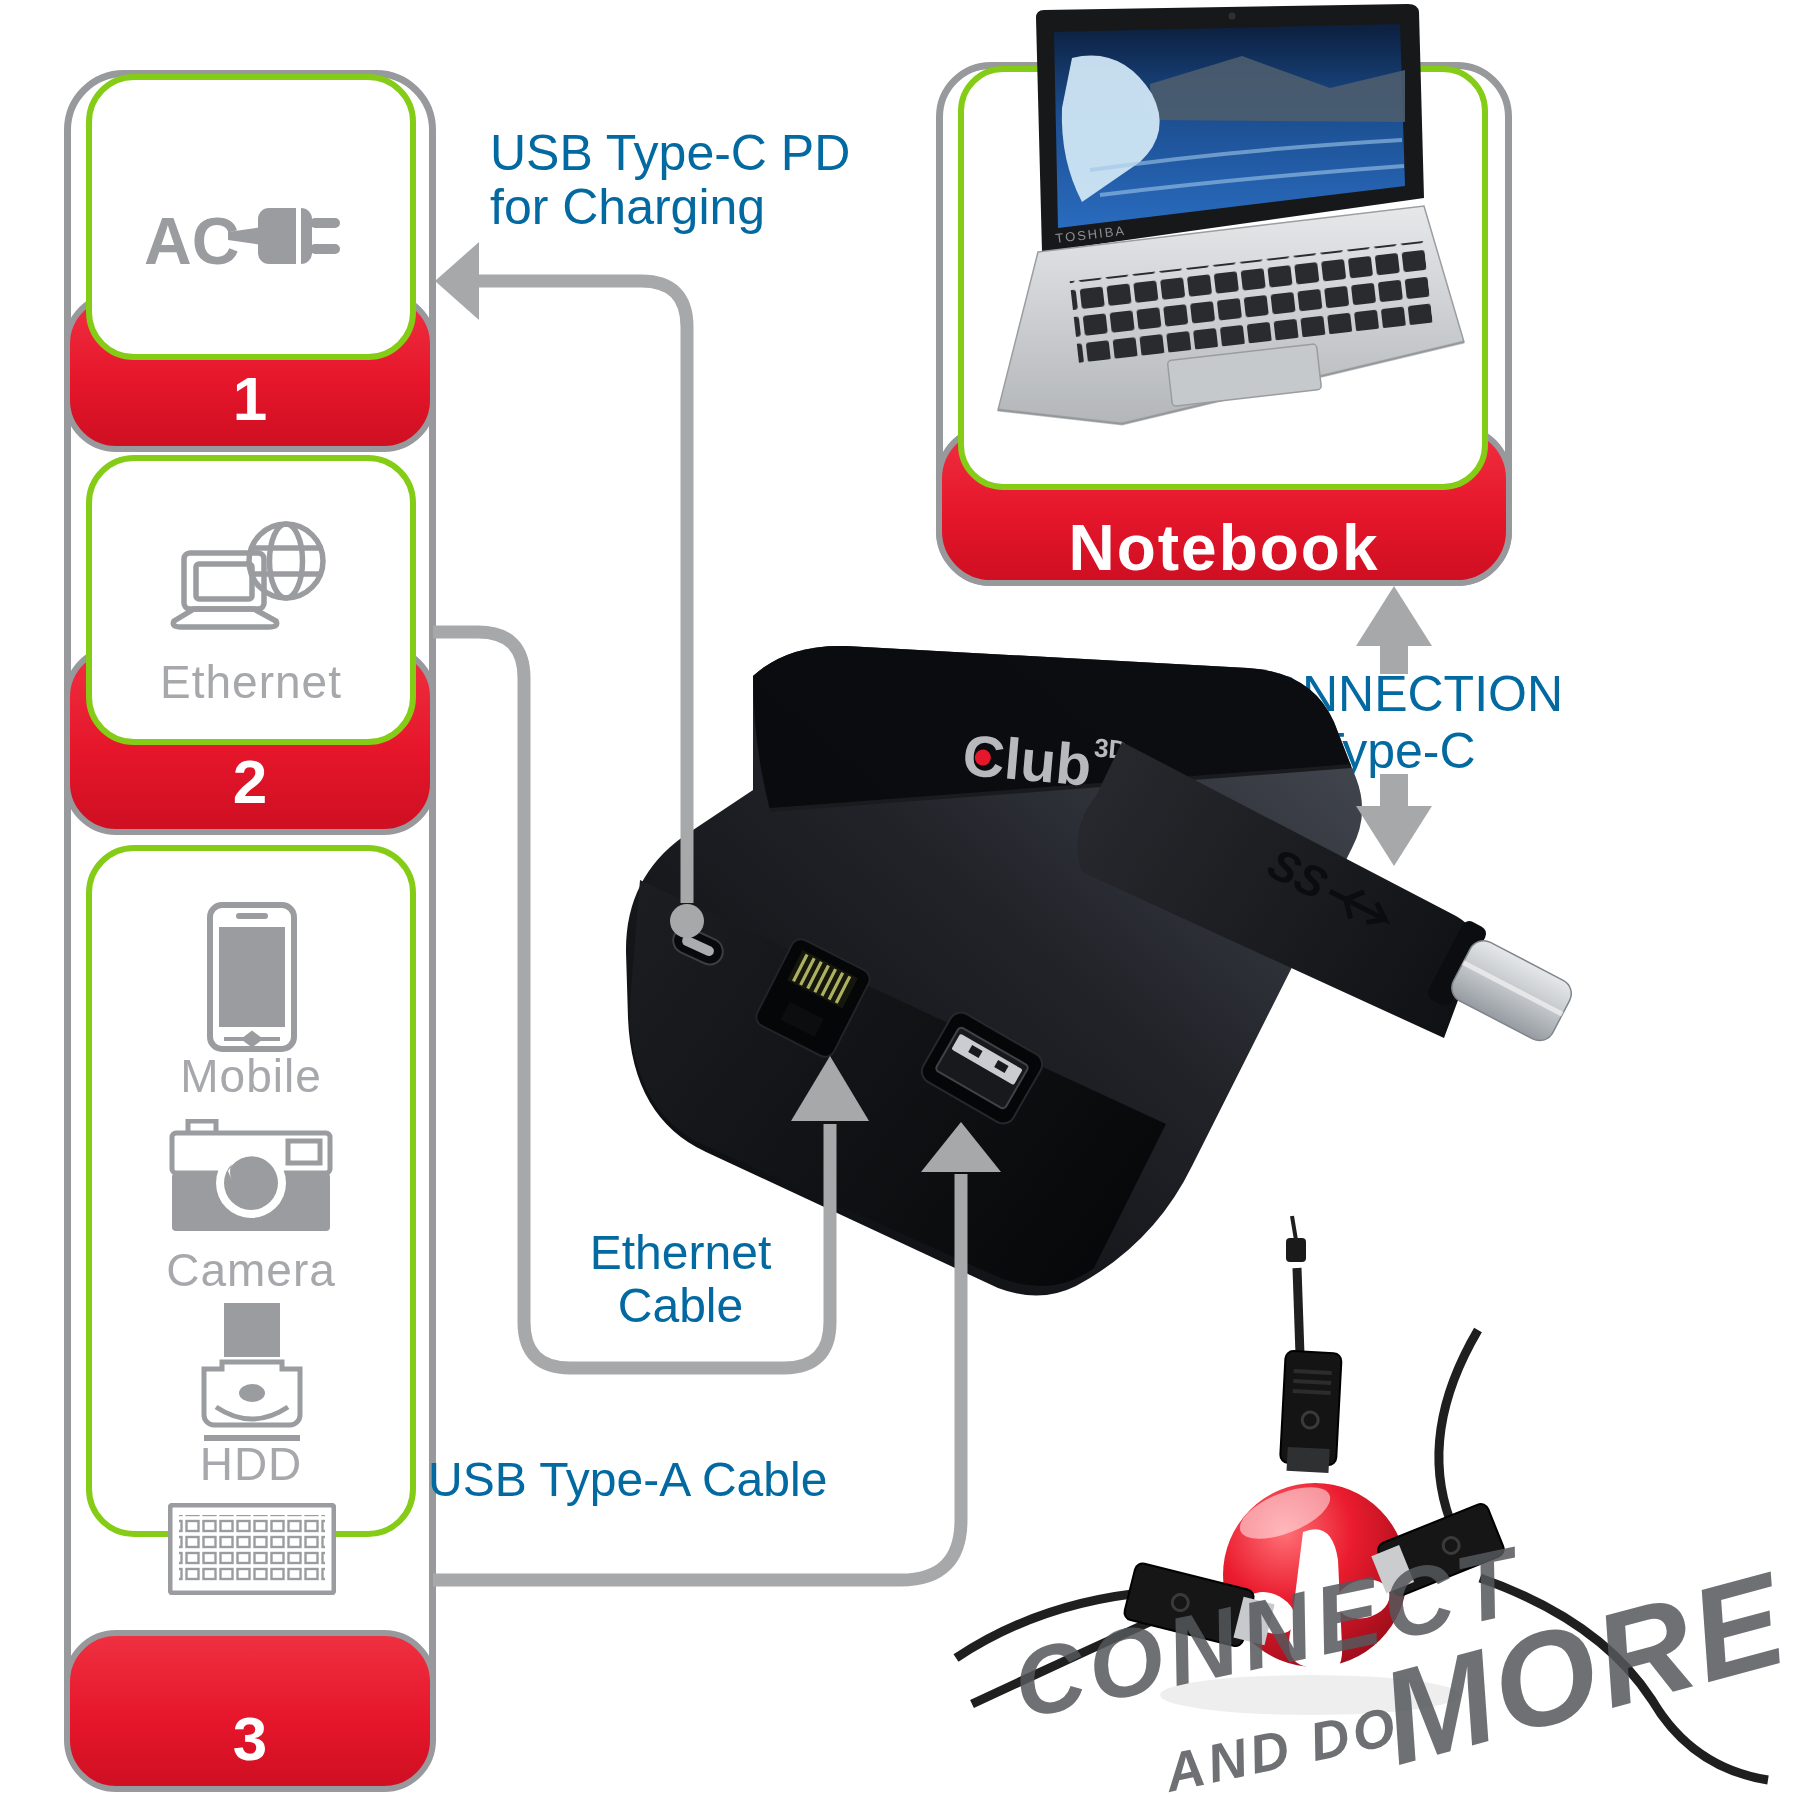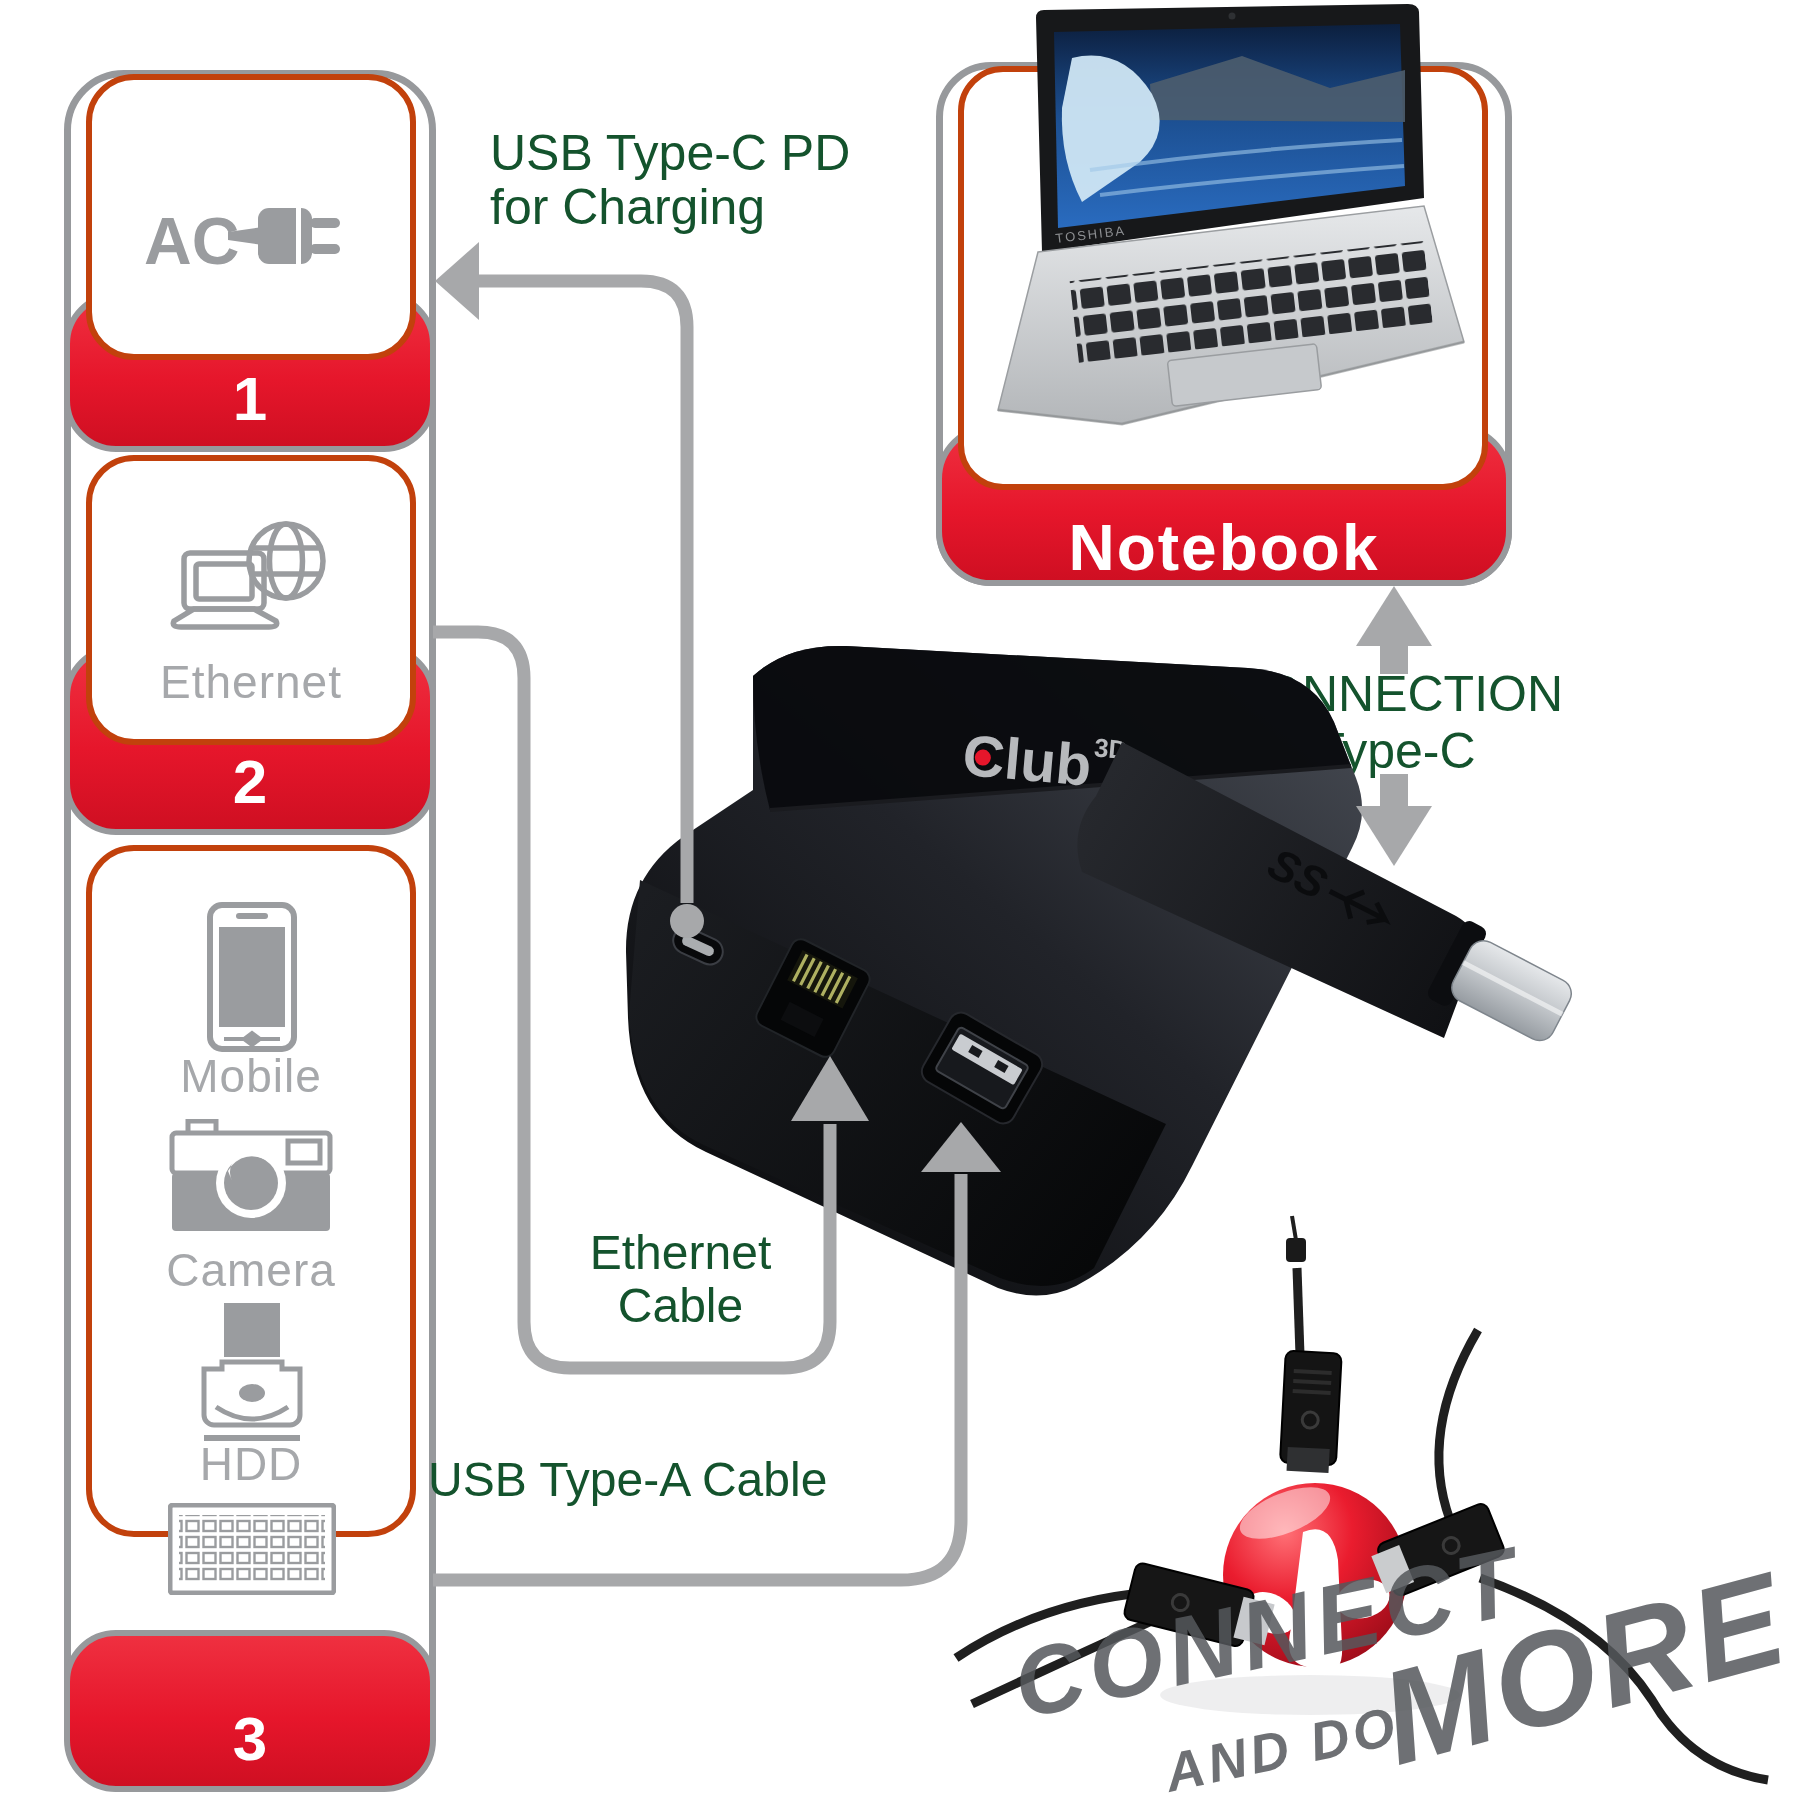--- a/index.html
+++ b/index.html
@@ -1,34 +1,34 @@
 <!DOCTYPE html>
 <html><head>
 <meta charset="utf-8">
 <style>
   html,body{margin:0;padding:0}
   body{width:1794px;height:1794px;position:relative;background:#ffffff;
        font-family:"Liberation Sans",sans-serif;overflow:hidden}
 
   .panel{position:absolute;background:#fff;border:7px solid #97999c;border-radius:60px;
          box-sizing:border-box;z-index:1}
-  .box{position:absolute;background:#fff;border:6px solid #c2410c;border-radius:48px;
+  .box{position:absolute;background:#fff;border:6px solid #84cc16;border-radius:48px;
        box-sizing:border-box;z-index:3}
   .band{position:absolute;border:6px solid #97999c;border-radius:52px;
         background:linear-gradient(180deg,#ef3040 0%,#e6162b 55%,#cf0f22 100%);
         box-sizing:border-box;z-index:2;display:flex;align-items:flex-end;justify-content:center;
         color:#fff;font-weight:bold}
   .band .num{font-size:62px;padding-bottom:16px;line-height:1}
   .band .word{font-size:64px;line-height:1;letter-spacing:2px}
 
   .iconwrap{position:absolute}
   .iconlabel{position:absolute;left:0;width:100%;text-align:center;color:#a6a8ab;
              font-size:46px;letter-spacing:1px;line-height:1.1}
 
-  .note{position:absolute;color:#14532d;z-index:4}
+  .note{position:absolute;color:#0369a1;z-index:4}
   .note.charging{left:490px;top:126px;font-size:50px;line-height:54px;text-align:left}
   .note.connection{left:1190px;top:666px;width:410px;font-size:50px;line-height:57px;text-align:center}
   .note.ethcable{left:528px;top:1226px;width:305px;font-size:48px;line-height:53px;text-align:center}
   .note.usbacable{left:428px;top:1452px;width:530px;font-size:48px;}
 
   svg.canvas{position:absolute;left:0;top:0;z-index:5;pointer-events:none}
   svg text{font-family:"Liberation Sans",sans-serif}
 </style>
 </head>
 <body>

